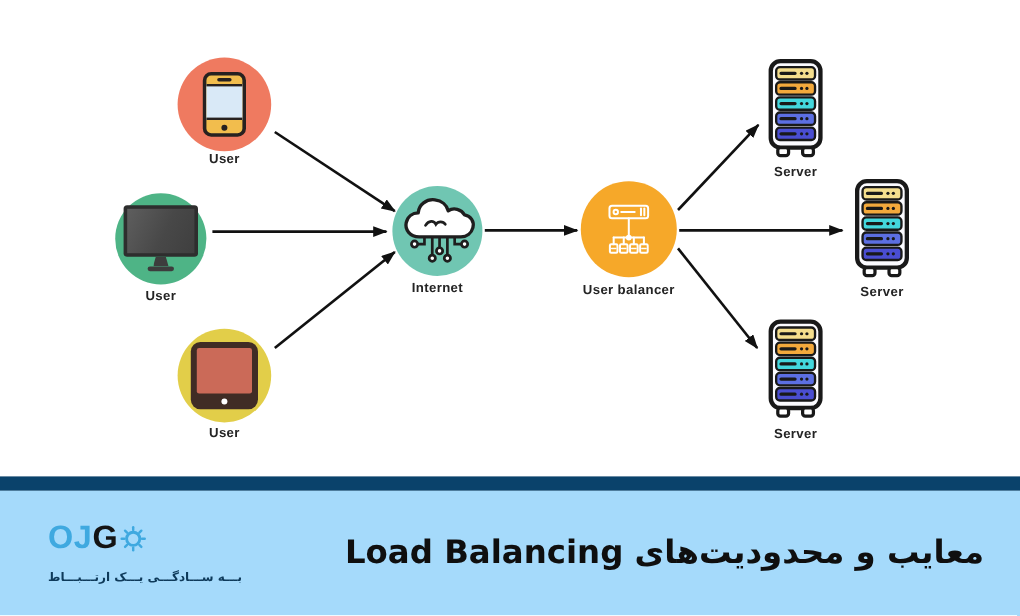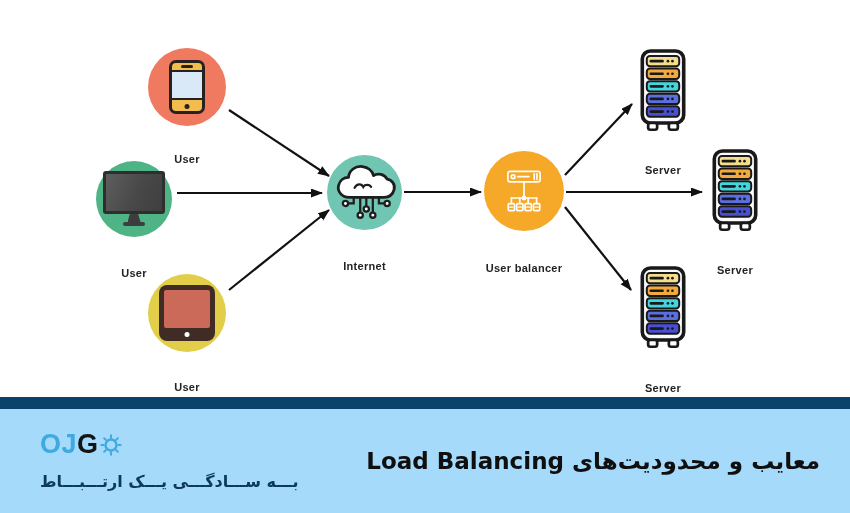--- a/index.html
+++ b/index.html
@@ -8,21 +8,21 @@
 
   
   .circle { position:absolute; border-radius:50%; display:flex; align-items:center; justify-content:center; }
   #c-phone    { left:148px; top:48px;  width:78px; height:78px; }
   #c-desktop  { left:96px;  top:161px; width:76px; height:76px; }
   #c-tablet   { left:148px; top:274px; width:78px; height:78px; }
   #c-internet { left:327px; top:155px; width:75px; height:75px; }
   #c-lb       { left:484px; top:151px; width:80px; height:80px; }
 
   .node-label { position:absolute; font-size:11px; font-weight:bold; color:#242424;
-                text-align:center; letter-spacing:.3px;margin-top:26px; }
+                text-align:center; letter-spacing:.3px; }
   #l-phone    { left:148px; top:127px; width:78px; }
   #l-desktop  { left:96px;  top:241px; width:76px; }
   #l-tablet   { left:148px; top:355px; width:78px; }
   #l-internet { left:327px; top:234px; width:75px; }
   #l-lb       { left:454px; top:236px; width:140px; }
   #l-s1 { left:636px; top:138px; width:54px; }
   #l-s2 { left:708px; top:238px; width:54px; }
   #l-s3 { left:636px; top:356px; width:54px; }
 
   
@@ -59,25 +59,25 @@
   
   #arrows { position:absolute; left:0; top:0; width:850px; height:397px; }
 
   
   .accent-bar { position:absolute; left:0; top:397px; width:850px; height:12px; }
   .footer { position:absolute; left:0; top:409px; width:850px; height:104px; }
   .logo-block { position:absolute; left:40px; top:50%; transform:translateY(-50%); text-align:center; }
   .logo-line { display:flex; align-items:center; justify-content:flex-start;
                font-weight:bold; font-size:27px; letter-spacing:.5px; line-height:1; }
   .gear { margin:0 1px; display:block; }
-  .tagline { direction:rtl; font-family:"DejaVu Sans",sans-serif; font-size:16px; font-weight:bold;
+  .tagline { direction:rtl; font-family:"DejaVu Sans",sans-serif; font-size:10px; font-weight:bold;
              margin-top:14px; letter-spacing:.5px; text-align:center; }
   .footer-title { position:absolute; right:30px; top:50%; transform:translateY(-50%);
                   direction:rtl; font-family:"DejaVu Sans",sans-serif;
-                  font-size:23px; font-weight:bold; white-space:nowrap; }
+                  font-size:27px; font-weight:bold; white-space:nowrap; }
 </style>
 </head>
 <body>
 
 <div class="page">
 
   <svg id="arrows" viewBox="0 0 850 397" xmlns="http://www.w3.org/2000/svg">
     <defs>
       <marker id="ah" markerWidth="14" markerHeight="10" refX="11" refY="4.5" orient="auto" markerUnits="userSpaceOnUse">
         <path d="M0,0 L12,4.5 L0,9 Z" fill="#111111"></path>

